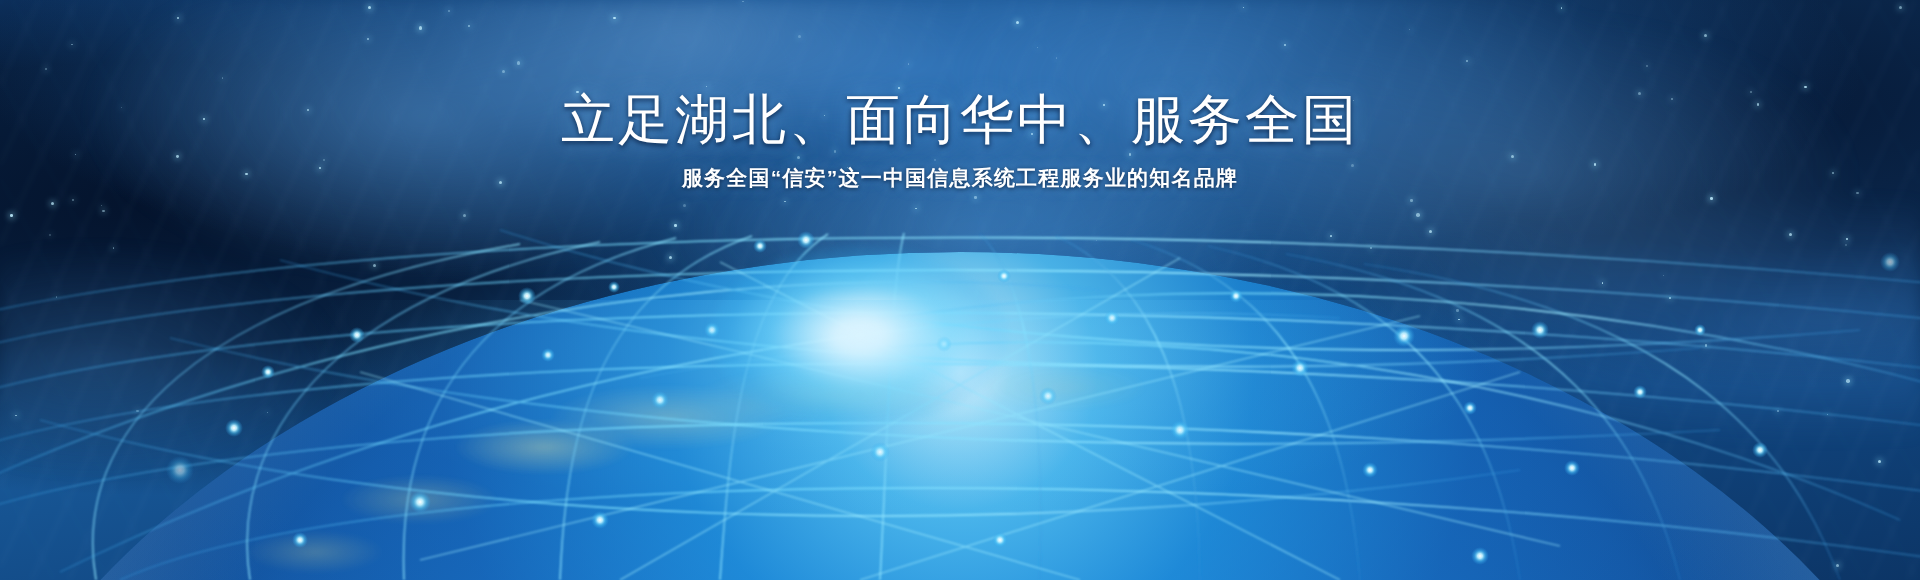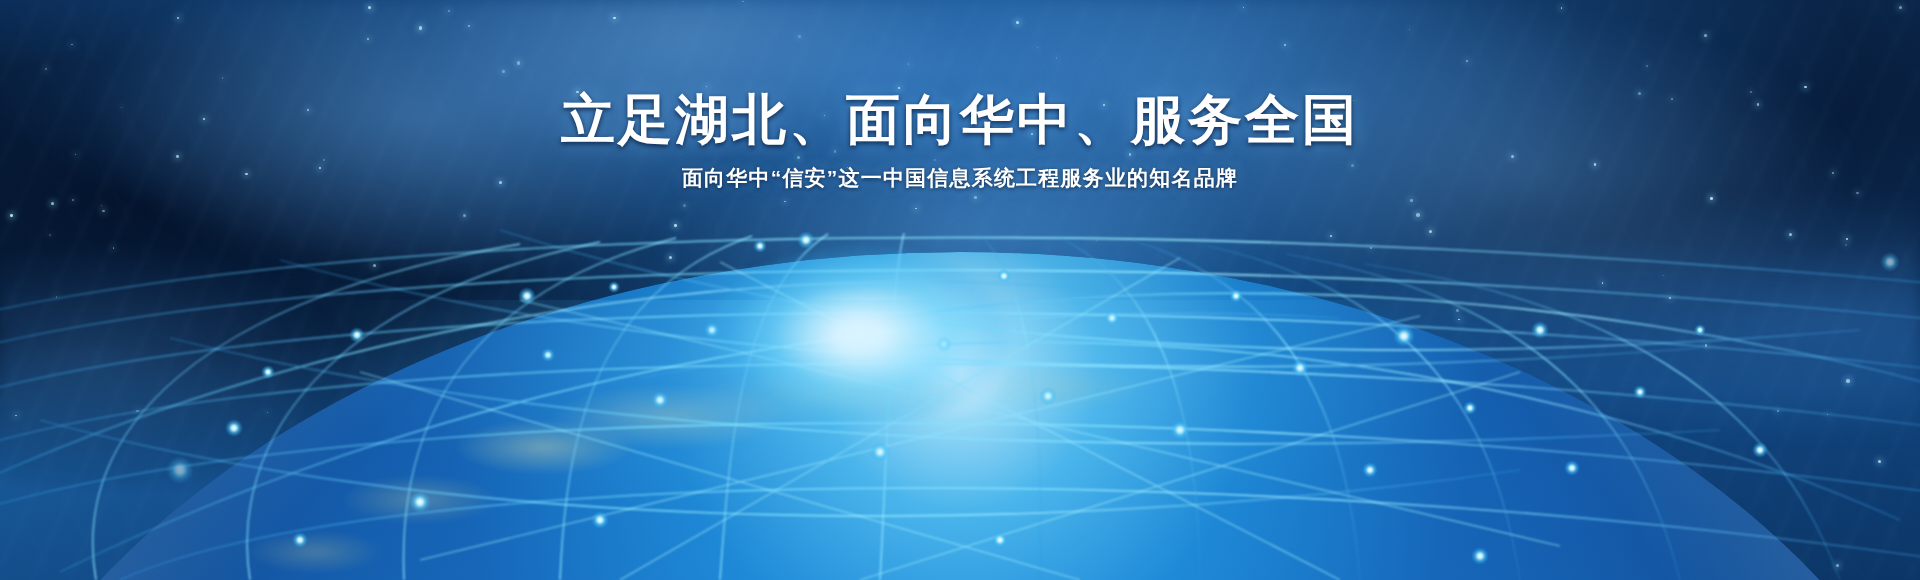--- a/index.html
+++ b/index.html
@@ -131,21 +131,21 @@
     position: absolute;
     left: 0; right: 0;
     top: 88px;
     text-align: center;
     z-index: 40;
   }
   .headline {
     margin: 0;
     font-size: 54px;
     line-height: 1.18;
-    font-weight: 700;
+    font-weight: 400;
     letter-spacing: 3px;
     color: #ffffff;
     text-shadow:
       0 2px 5px rgba(3,24,56,0.85),
       0 0 22px rgba(120,195,255,0.45);
   }
   .subhead {
     margin: 12px 0 0 0;
     font-size: 21px;
     line-height: 1.3;
@@ -413,16 +413,16 @@
         <circle cx="1890" cy="262" r="10" fill="url(#nodeGlow)" opacity="0.6"></circle>
       </g>
     </svg>
   </div>
 
   <div class="globe-hotspot"></div>
   <div class="globe-glow"></div>
 
   <div class="text-block">
     <h1 class="headline">立足湖北、面向华中、服务全国</h1>
-    <p class="subhead">面向华中“信安”这一中国信息系统工程服务业的知名品牌</p>
+    <p class="subhead">服务全国“信安”这一中国信息系统工程服务业的知名品牌</p>
   </div>
 
 </div>
 
 </body></html>

